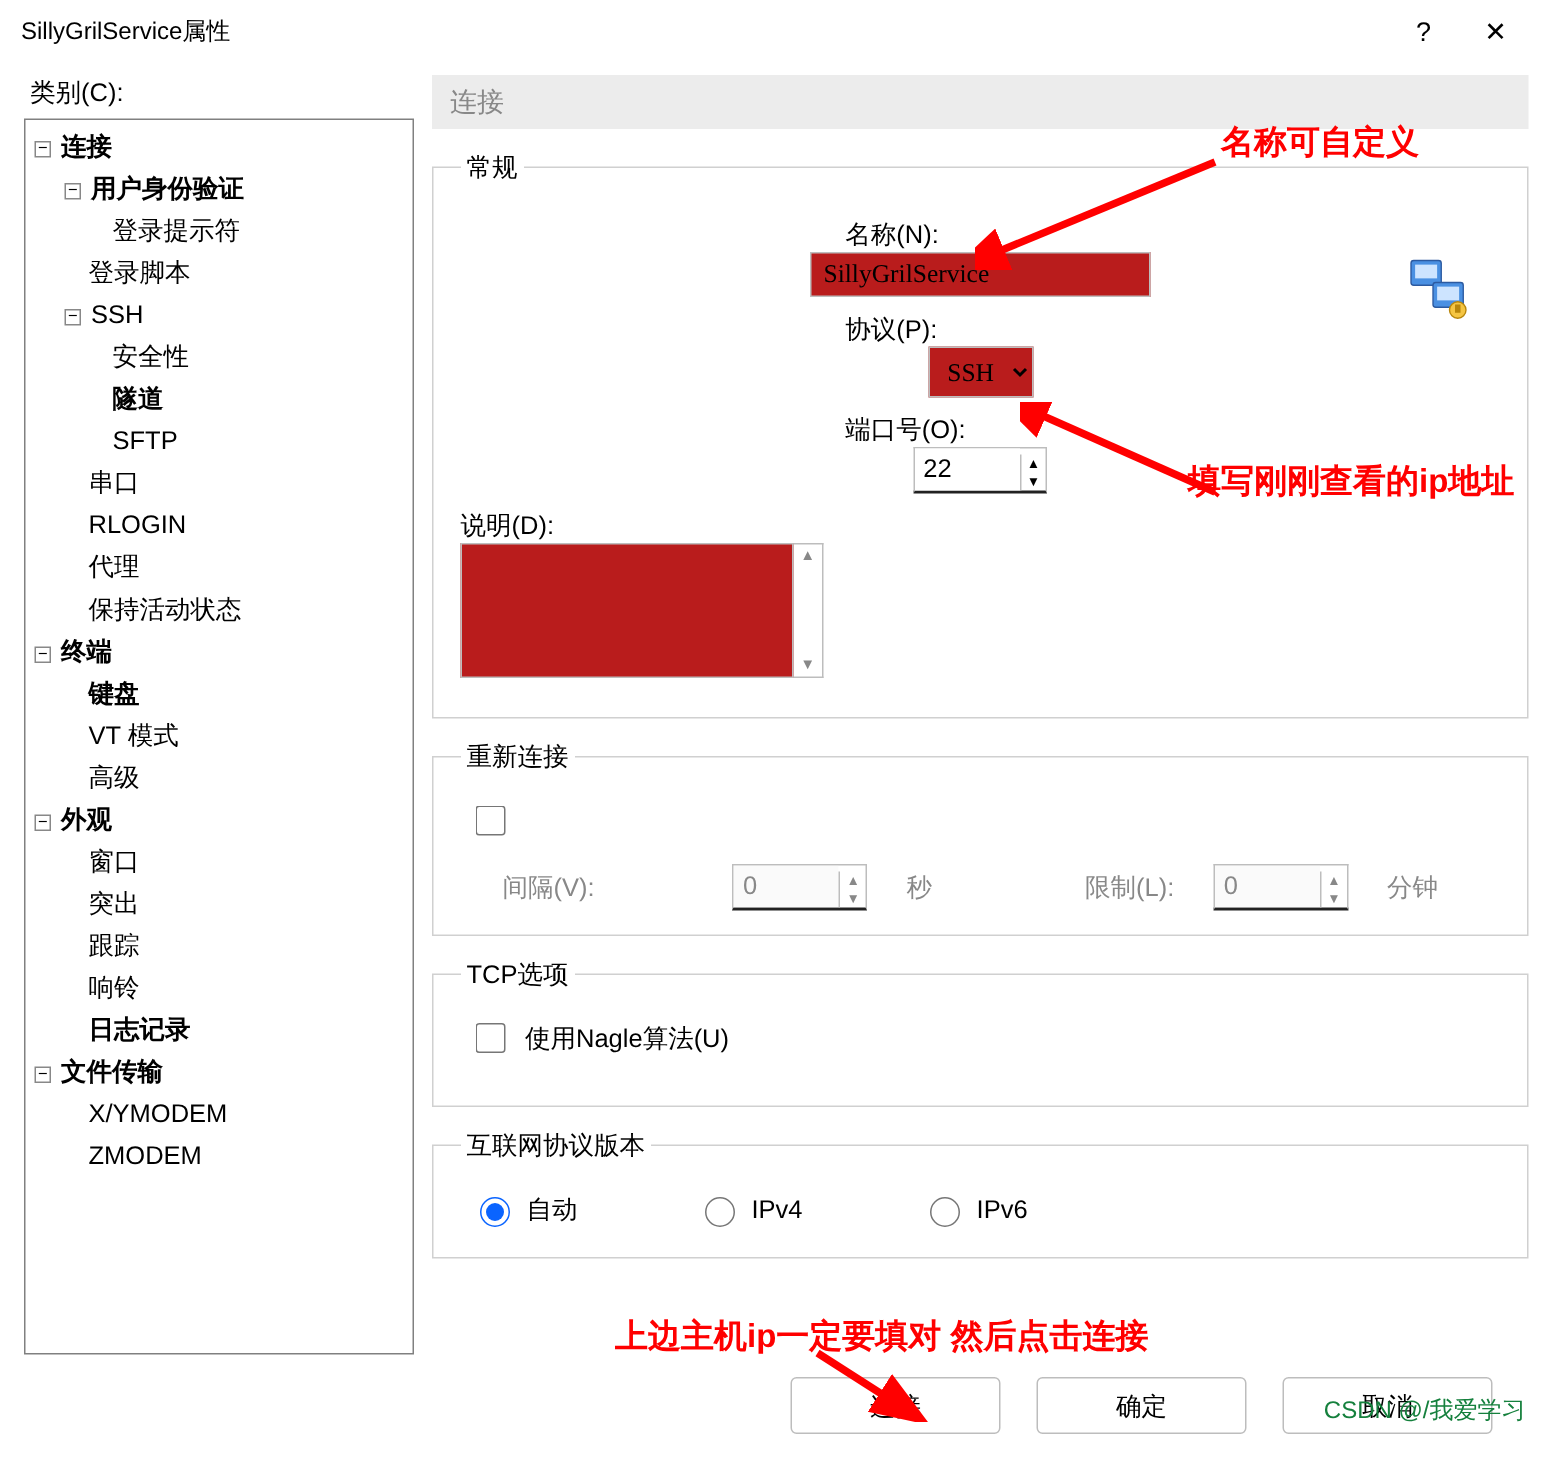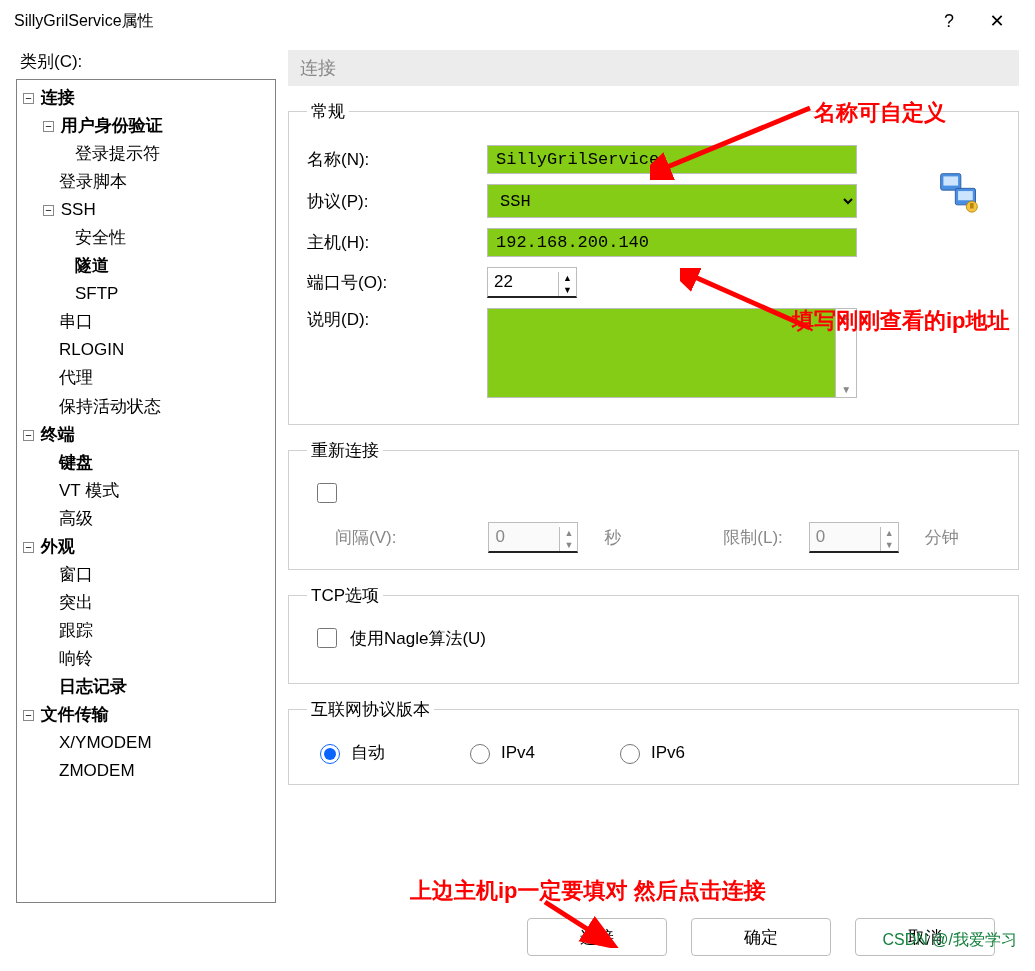--- a/index.html
+++ b/index.html
@@ -53,29 +53,29 @@
     color: #888;
     padding: 6px 12px;
     font-size: 18px;
   }
   fieldset {
     border: 1px solid #d0d0d0;
     margin: 14px 0 0 0;
     padding: 12px 18px 16px 18px;
   }
   legend { font-size: 17px; padding: 0 4px; }
-  .form-row { display: flex; align-items: center; margin: 10px 0; }
+  .form-row { display: flex; align-items: center; margin: 10px 0; flex-direction: column; }
   .form-row .lbl { width: 180px; font-size: 17px; }
   .form-row .ctl { flex: 1; }
   input[type=text].field, .sel, textarea.field {
     border: 1px solid #bdbdbd;
     padding: 4px 8px;
     font-size: 17px;
-    font-family: Liberation Mono, monospace;
-    background: #84cc16;
+    font-family: Liberation Serif, serif;
+    background: #b91c1c;
     width: 100%;
   }
   .sel { height: 34px; }
   .spinner {
     display: inline-flex;
     border: 1px solid #bdbdbd;
     border-bottom: 2px solid #222;
     align-items: flex-end;
   }
   .spinner input {
@@ -154,24 +154,20 @@
       <legend>常规</legend>
       <div class="form-row">
         <div class="lbl">名称(N):</div>
         <div class="ctl" style="max-width:370px"><input type="text" class="field" value="SillyGrilService" style=""></div>
       </div>
       <div class="form-row">
         <div class="lbl">协议(P):</div>
         <div class="ctl" style="max-width:370px"><select class="sel"><option>SSH</option></select></div>
       </div>
       <div class="form-row">
-        <div class="lbl">主机(H):</div>
-        <div class="ctl" style="max-width:370px"><input type="text" class="field" value="192.168.200.140" style=""></div>
-      </div>
-      <div class="form-row">
         <div class="lbl">端口号(O):</div>
         <div class="ctl">
           <span class="spinner">
             <input type="text" value="22" style="">
             <span class="arrows">
                 <span>▲</span>
                 <span>▼</span>
               </span>
           </span>
         </div>
@@ -244,21 +240,21 @@
     </fieldset>
   </div>
 </div>
 
 <div class="bottom-bar">
   <button>连接</button>
   <button>确定</button>
   <button>取消</button>
 </div>
 
-<div class="annot" style="top:98px; left:814px">名称可自定义</div>
+<div class="annot" style="top:80px; left:814px">名称可自定义</div>
 <div class="annot" style="top:306px; left:792px">填写刚刚查看的ip地址</div>
 <div class="annot" style="top:876px; left:410px">上边主机ip一定要填对  然后点击连接</div>
 
 <svg class="arrow" style="top:100px; left:650px" width="180" height="80">
   <defs>
       <marker id="ah1" markerWidth="10" markerHeight="10" refX="2" refY="3" orient="auto">
         <path d="M0,0 L0,6 L8,3 z" fill="#ff0000"></path>
       </marker>
     </defs>
   <line x1="160" y1="8" x2="10" y2="70" stroke="#ff0000" stroke-width="5" marker-end="url(#ah1)"></line>

